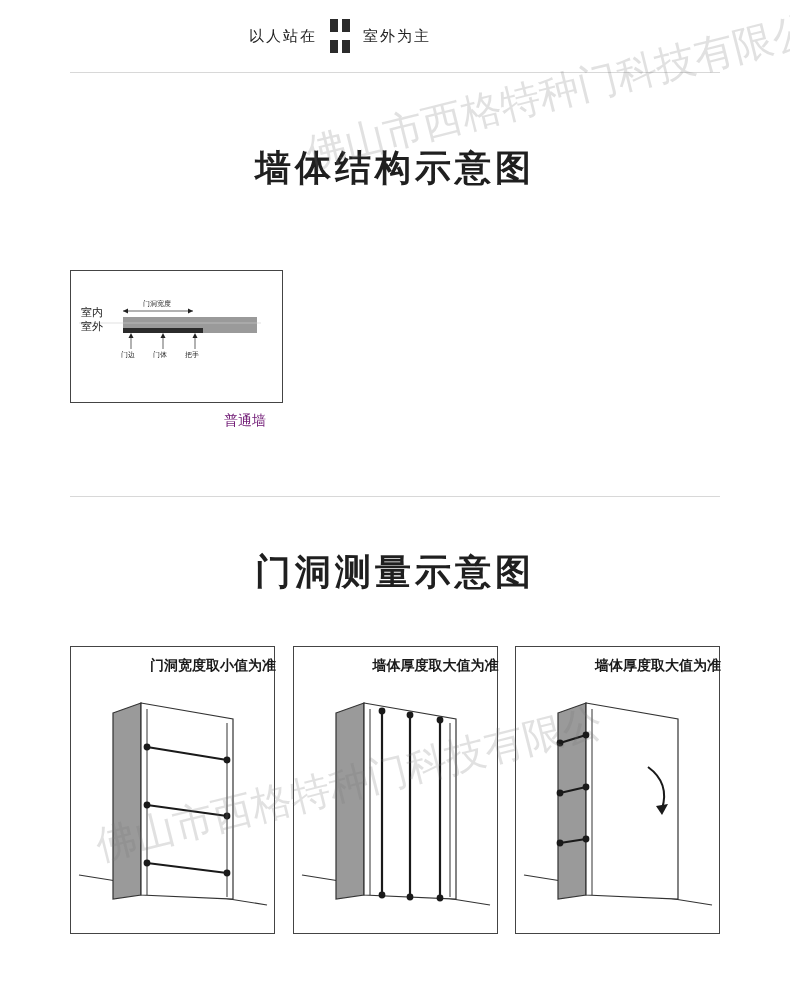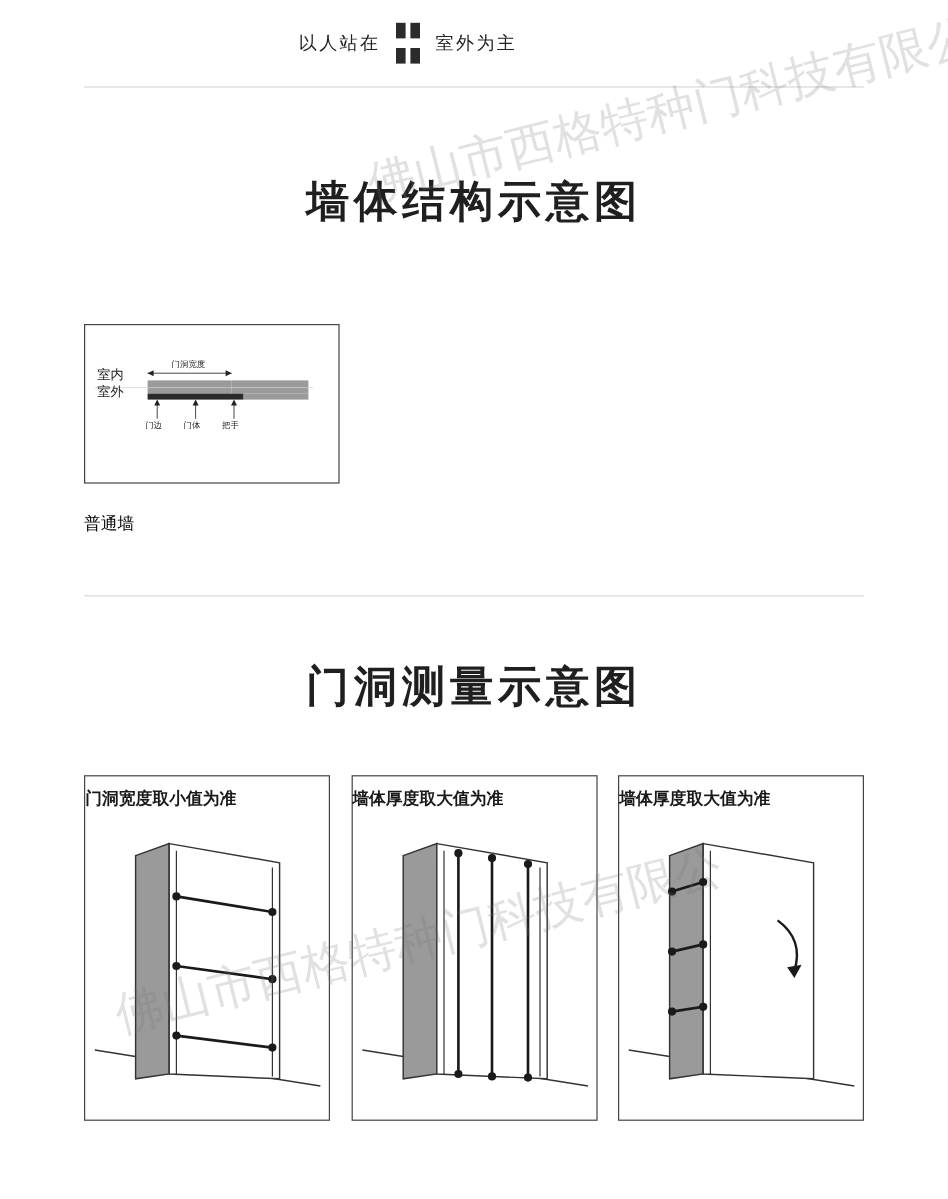--- a/index.html
+++ b/index.html
@@ -120,25 +120,25 @@
   .wall-card {
     width: 213px;
     height: 133px;
     border: 1px solid #444;
     background: #fff;
     position: relative;
     box-sizing: border-box;
   }
   .wall-caption {
     position: absolute;
-    top: 158px;
+    top: 142px;
     width: 196px;
-    text-align: left;
+    text-align: right;
     font-size: 14px;
-    color: #000000;
+    color: #701a75;
   }
   .wall-cell { position: relative; width: 196px; }
 
   .tiny {
     position: absolute;
     font-size: 7px;
     color: #222;
     white-space: nowrap;
   }
   .lbl12 {
@@ -163,21 +163,21 @@
     height: 288px;
     border: 1px solid #444;
     background: #fff;
     position: relative;
     box-sizing: border-box;
   }
   .door-card-title {
     position: absolute;
     top: 10px;
     width: 205px;
-    text-align: left;
+    text-align: right;
     font-size: 14px;
     font-weight: bold;
     color: #1a1a1a;
   }
   svg { display: block; }
 </style>
 </head>
 <body>
 
 <div class="top-banner">

